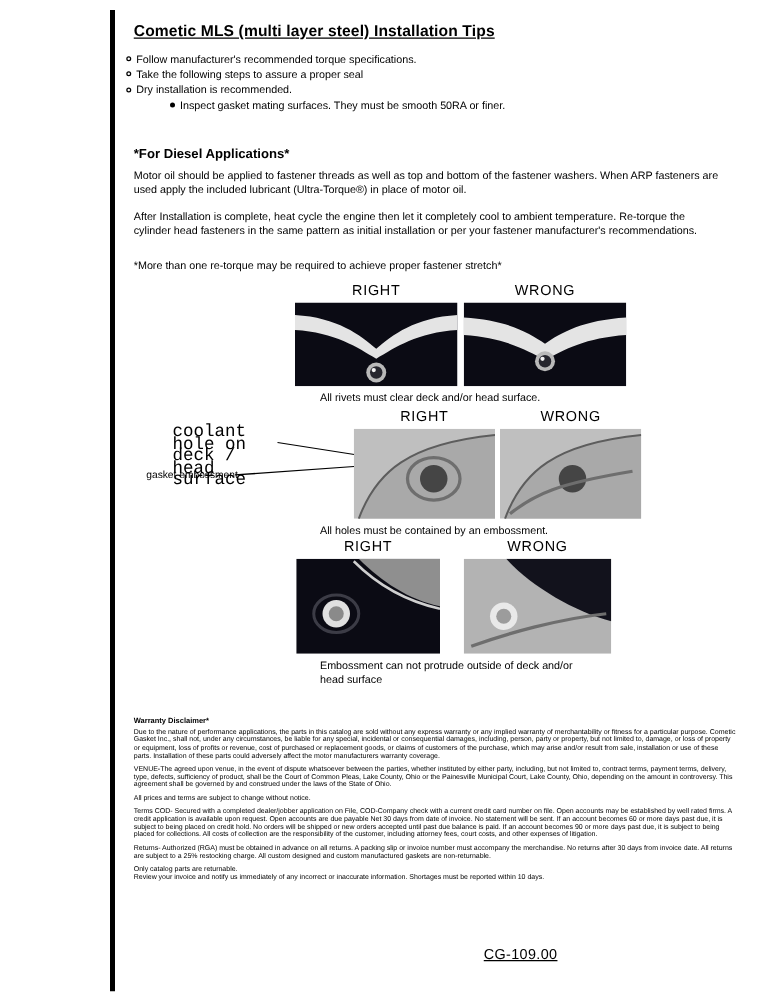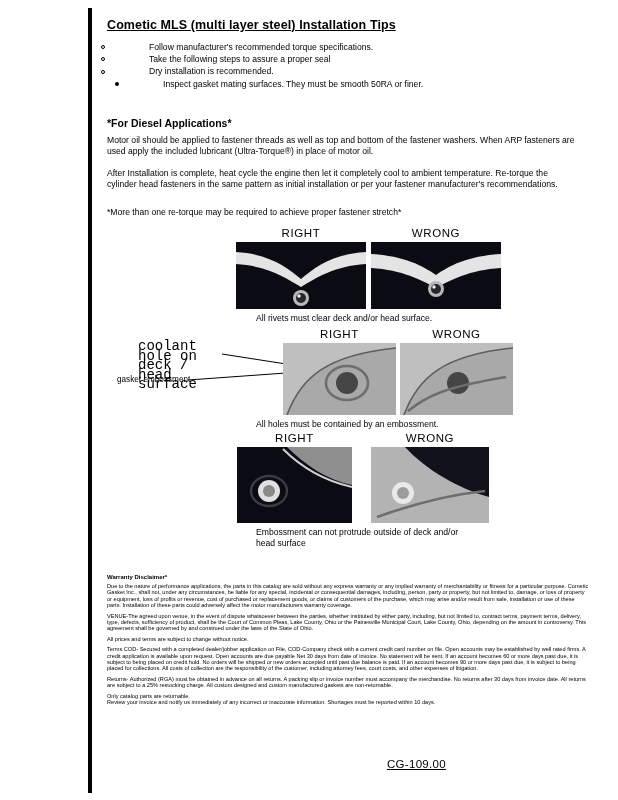--- a/index.html
+++ b/index.html
@@ -8,22 +8,22 @@
   .page { position:relative; width:618px; height:800px; background:#fff; overflow:hidden; }
 
   .left-rule,.title,.tips,.diesel-h,.para,.dlabel,.dimg,.dcap,
   .callout1,.callout2,.callout-lines,.legal,.footer-code { position:absolute; }
 
   .left-rule { left:88px; top:8px; width:4px; height:785px; background:#000; }
 
   .title { left:107px; top:18px; font-size:12.5px; font-weight:bold; text-decoration:underline; letter-spacing:0.1px; }
 
   .tips { left:101px; top:43px; font-size:8.6px; }
-  .tip { display:flex; align-items:flex-start; margin-bottom:3.2px; line-height:9px;gap:40px; }
-  .tip.sub { margin-left:14px; }
+  .tip { display:flex; align-items:flex-start; margin-bottom:3.2px; line-height:9px; }
+  .tip.sub { margin-left:35px; }
   .m1 { width:4px; height:4px; border:1px solid #000; border-radius:50%; margin:2.2px 4px 0 0; flex:none; }
   .m2 { width:4px; height:4px; background:#000; border-radius:50%; margin:2.2px 4px 0 0; flex:none; }
 
   .diesel-h { left:107px; top:117px; font-size:10.5px; font-weight:bold; }
   .para { font-size:8.6px; line-height:10.8px; }
   .p1 { left:107px; top:135px; width:474px; }
   .p2 { left:107px; top:168px; width:462px; }
   .note { left:107px; top:207px; width:474px; }
 
   .dlabel { text-align:center; font-size:11.5px; letter-spacing:0.6px; }

